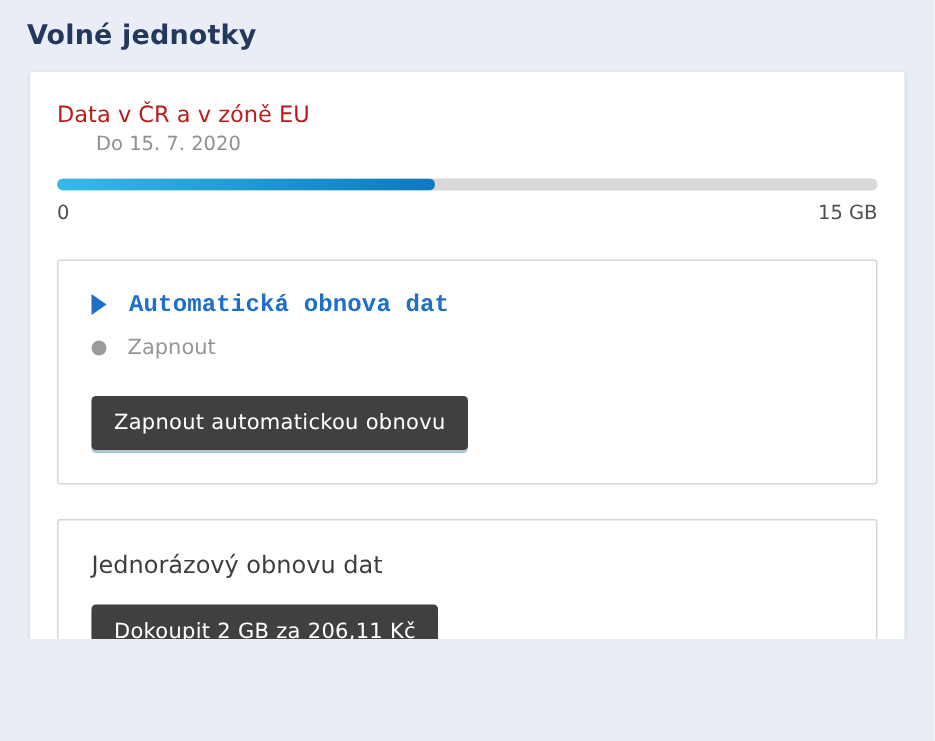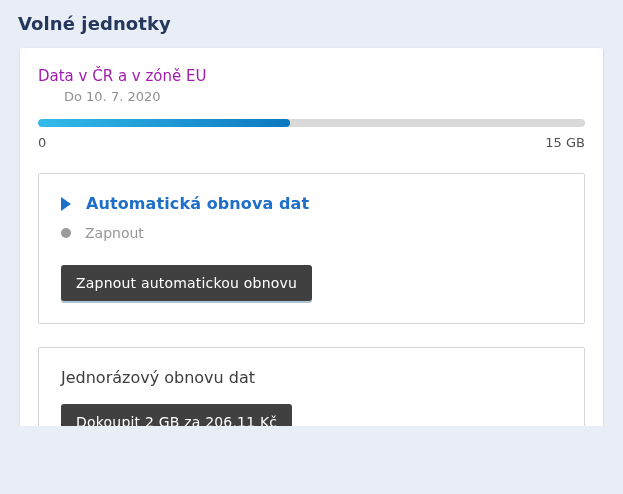--- a/index.html
+++ b/index.html
@@ -23,21 +23,21 @@
   .card {
     position:absolute;
     left:20px; top:48px;
     width:583px;
     background:#ffffff;
     border-radius:2px;
     box-shadow:0 1px 3px rgba(40,60,100,.14);
     padding:18px 18px 20px 18px;
   }
 
-  .section-title { color:#a21caf; font-size:15px; line-height:20px; }
+  .section-title { color:#b91c1c; font-size:15px; line-height:20px; }
 
   .remaining-row { margin-top:3px; display:flex; align-items:baseline; }
   .remaining-big { color:#383838; font-size:20px; font-weight:bold; letter-spacing:.2px; }
   .valid-until { color:#8f8f8f; font-size:13px; margin-left:26px; }
 
   .progress-track {
     margin-top:15px;
     height:8px;
     border-radius:4px;
     background:#d9d9d9;
@@ -62,21 +62,21 @@
   }
 
   .link-row { display:flex; align-items:center; cursor:pointer; }
   .tri-icon {
     width:0; height:0;
     border-left:10px solid #1f6fc9;
     border-top:7px solid transparent;
     border-bottom:7px solid transparent;
     margin-right:15px;
   }
-  .link-label { color:#1f6fc9; font-size:16px; font-weight:bold; letter-spacing:.1px; }
+  .link-label { color:#1f6fc9; font-size:16px; font-weight:bold; letter-spacing:.1px;font-family:Liberation Mono, monospace; }
 
   .status-row { display:flex; align-items:center; margin-top:12px; }
   .status-dot {
     width:10px; height:10px; border-radius:50%;
     background:#9b9b9b; margin-right:14px;
   }
   .status-label { color:#969696; font-size:14px; }
 
   .btn {
     display:inline-block;
@@ -111,21 +111,21 @@
 
 <div class="page">
 
   <div class="page-title">Volné jednotky</div>
 
   <div class="card">
 
     <div class="section-title">Data v ČR a v zóně EU</div>
 
     <div class="remaining-row">
-      <span class="valid-until">Do 10. 7. 2020</span>
+      <span class="valid-until">Do 15. 7. 2020</span>
     </div>
 
     <div class="progress-track">
       <div class="progress-fill" style="width:46%"></div>
     </div>
 
     <div class="scale-row">
       <span>0</span>
       <span>15 GB</span>
     </div>

